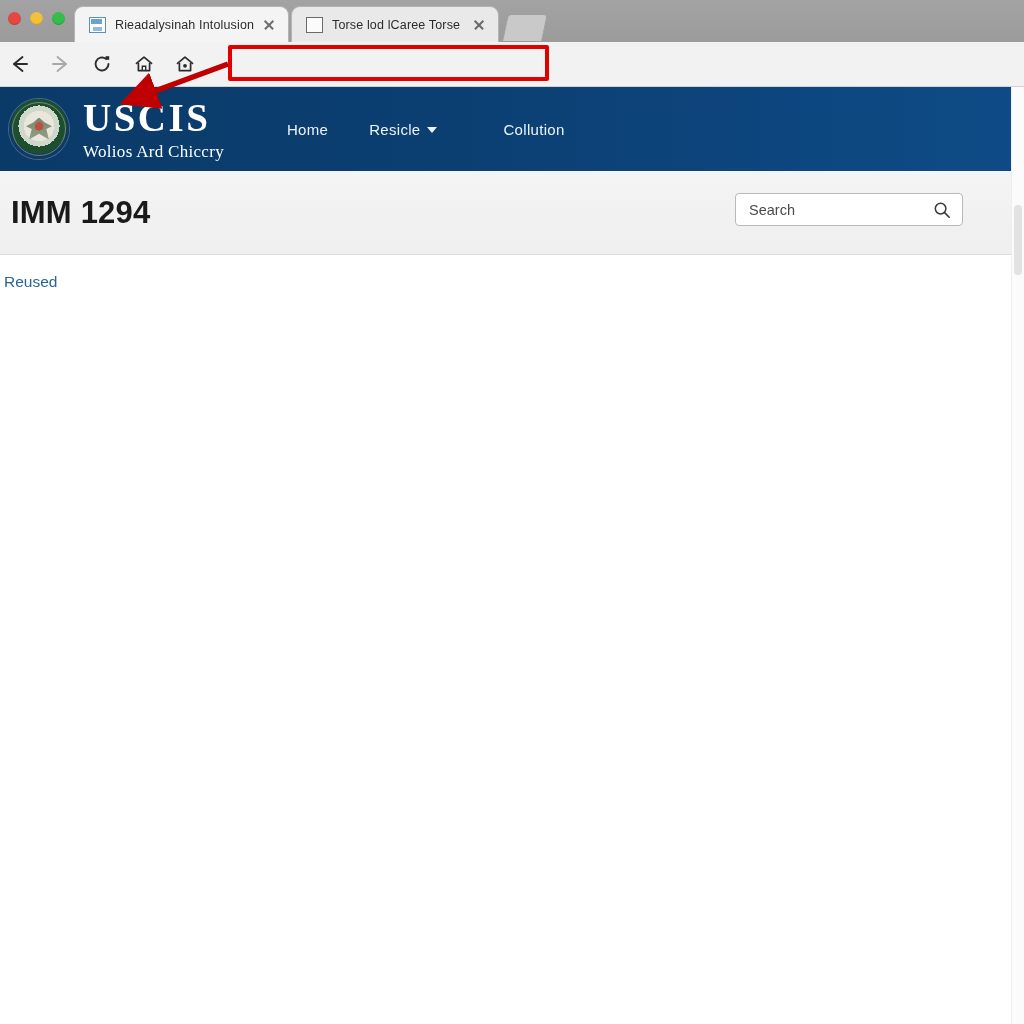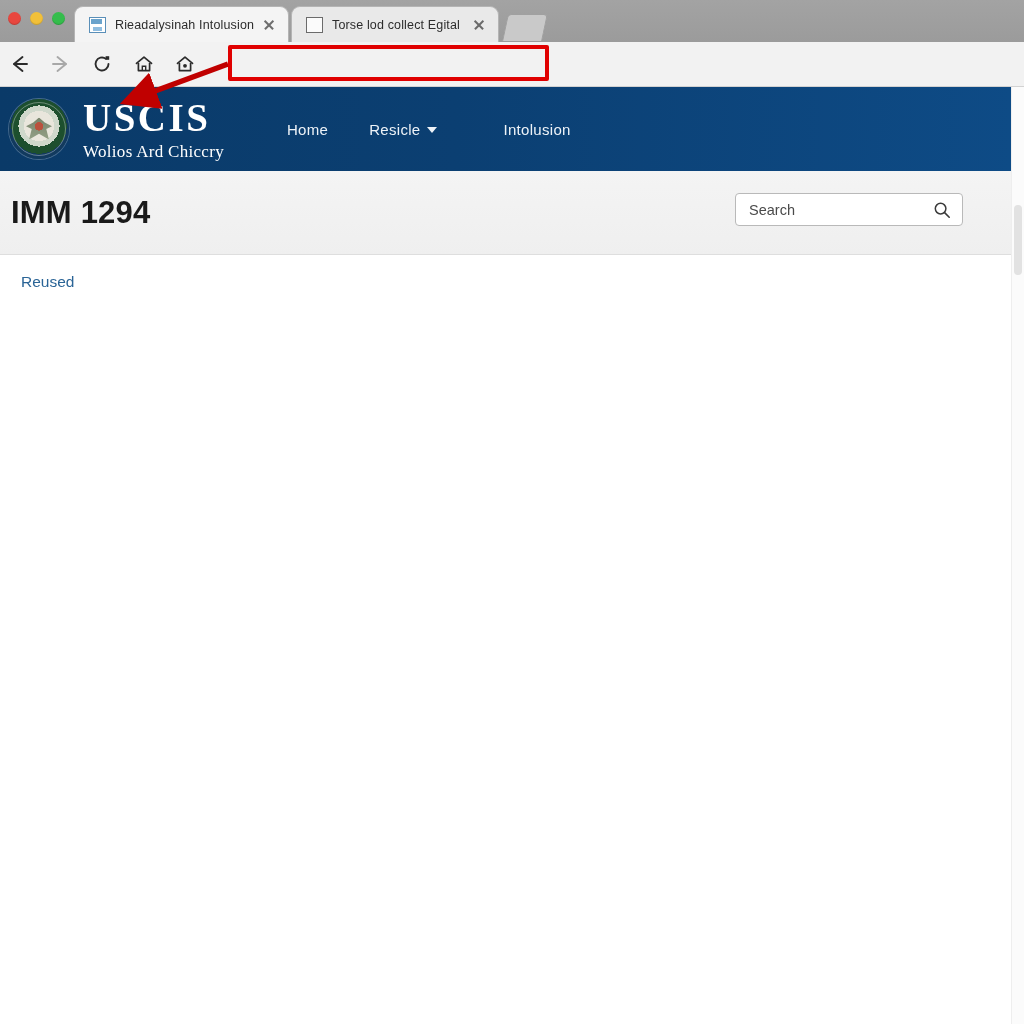--- a/index.html
+++ b/index.html
@@ -372,21 +372,21 @@
 
   
   .content {
     position: relative;
     background: #ffffff;
     height: 786px;
     padding-top: 18px;
   }
   .content-link {
     display: inline-block;
-    margin-left: 21px;
+    margin-left: 4px;
     font-size: 15.5px;
     color: #2a6496;
     text-decoration: none;
   }
 
   
   .page-scrollbar {
     position: absolute;
     right: 0; top: 87px;
     width: 12px;
@@ -417,21 +417,21 @@
     </div>
 
     <div class="tab tab-1">
       <span class="tab-favicon blue"></span>
       <span class="tab-title">Rieadalysinah Intolusion</span>
       <span class="tab-close"></span>
     </div>
 
     <div class="tab tab-2">
       <span class="tab-favicon plain"></span>
-      <span class="tab-title">Torse lod collect Egital</span>
+      <span class="tab-title">Torse lod lCaree Torse</span>
       <span class="tab-close"></span>
     </div>
 
     <div class="newtab-shape"></div>
   </div>
 
   <div class="chrome-toolbar">
 
     <div class="nav-btn btn-back">
       <span>
@@ -515,21 +515,21 @@
 
       <nav class="navmenu">
         <a class="navitem item-0">
           <span>Home</span>
         </a>
         <a class="navitem item-1">
           <span>Resicle</span>
           <span class="caret-down"></span>
         </a>
         <a class="navitem item-2">
-          <span>Intolusion</span>
+          <span>Collution</span>
         </a>
       </nav>
     </div>
 
     <div class="title-band">
       <h1 class="page-title">IMM 1294</h1>
 
       <div class="searchbox">
         <input class="search-input" type="text" placeholder="Search" value="" style="">
         <span class="search-icon">

